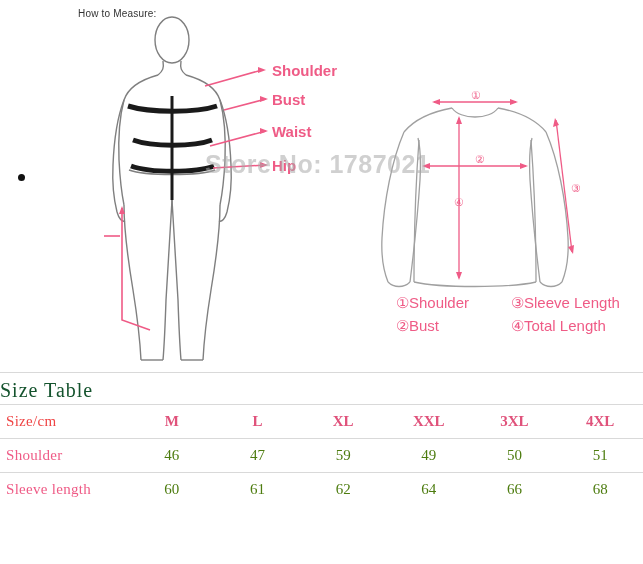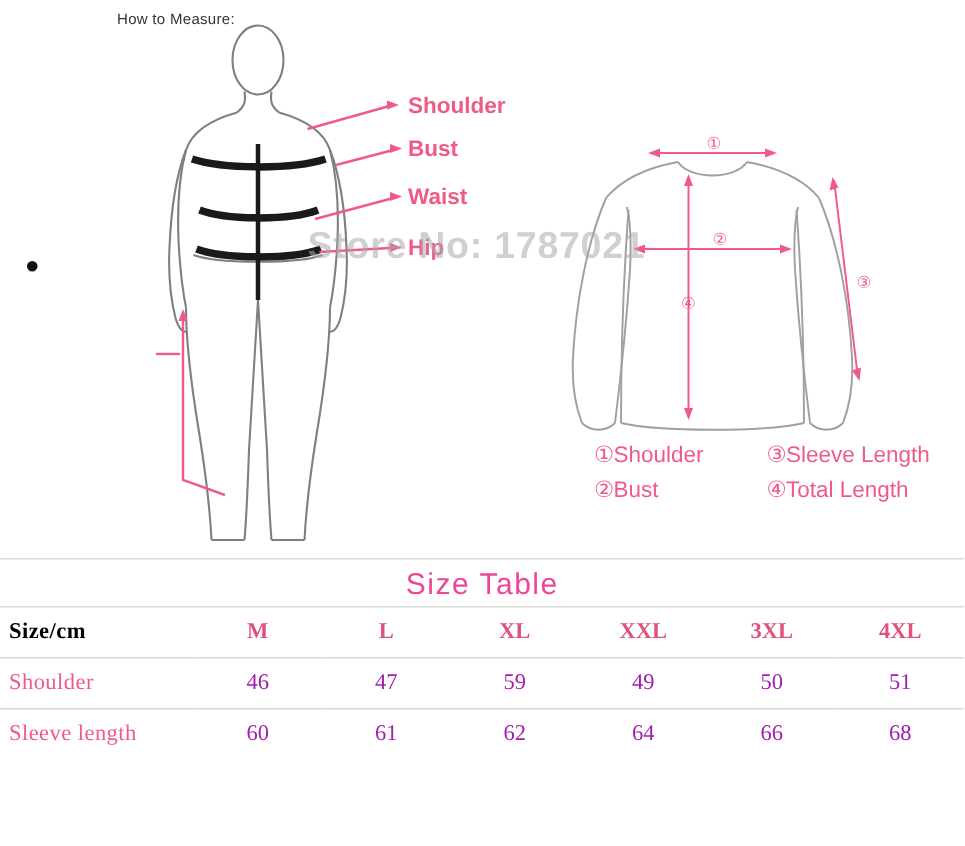--- a/index.html
+++ b/index.html
@@ -112,55 +112,55 @@
   
   #table-wrap {
     position: absolute;
     left: 0;
     top: 372px;
     width: 643px;
     height: 192px;
     border-top: 1px solid #d9d9d9;
   }
   .table-title {
-    text-align: center;
-    font-family: Liberation Sans, sans-serif;
+    text-align: left;
+    font-family: Liberation Serif, serif;
     font-size: 20px;
-    color: #ec4899;
+    color: #14532d;
     letter-spacing: 1px;
     padding-top: 6px;
     padding-bottom: 2px;
   }
   table.sizes {
     width: 643px;
     border-collapse: collapse;
     table-layout: fixed;
   }
   table.sizes td {
     border-top: 1px solid #d9d9d9;
     height: 31px;
     text-align: center;
     font-family: "Liberation Serif", serif;
     font-size: 15px;
-    color: #a21caf;
+    color: #4d7c0f;
   }
   table.sizes tr td:first-child {
     text-align: left;
     padding-left: 6px;
     color: #ef5b86;
     font-size: 15px;
     letter-spacing: .3px;
   }
   table.sizes tr.header td {
     color: #e0527b;
     font-weight: bold;
   }
   table.sizes tr.header td:first-child {
-    color: #000000;
-    font-weight: bold;
+    color: #ef4444;
+    font-weight: normal;
   }
   .col-first { width: 128px; }
   .col-rest  { width: 85px; }
 </style>
 </head>
 <body>
 
 <div id="page">
 
   <div id="illustration">

